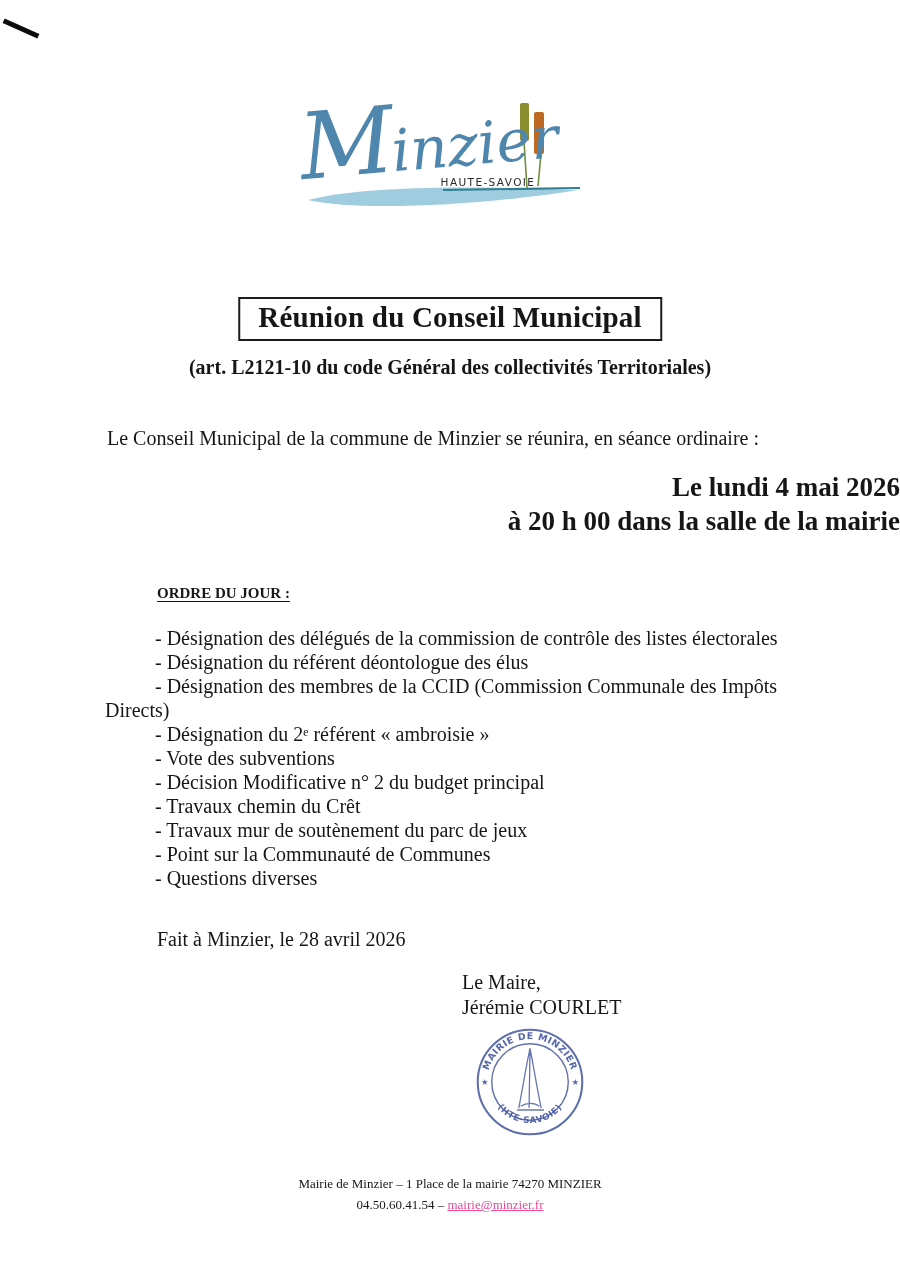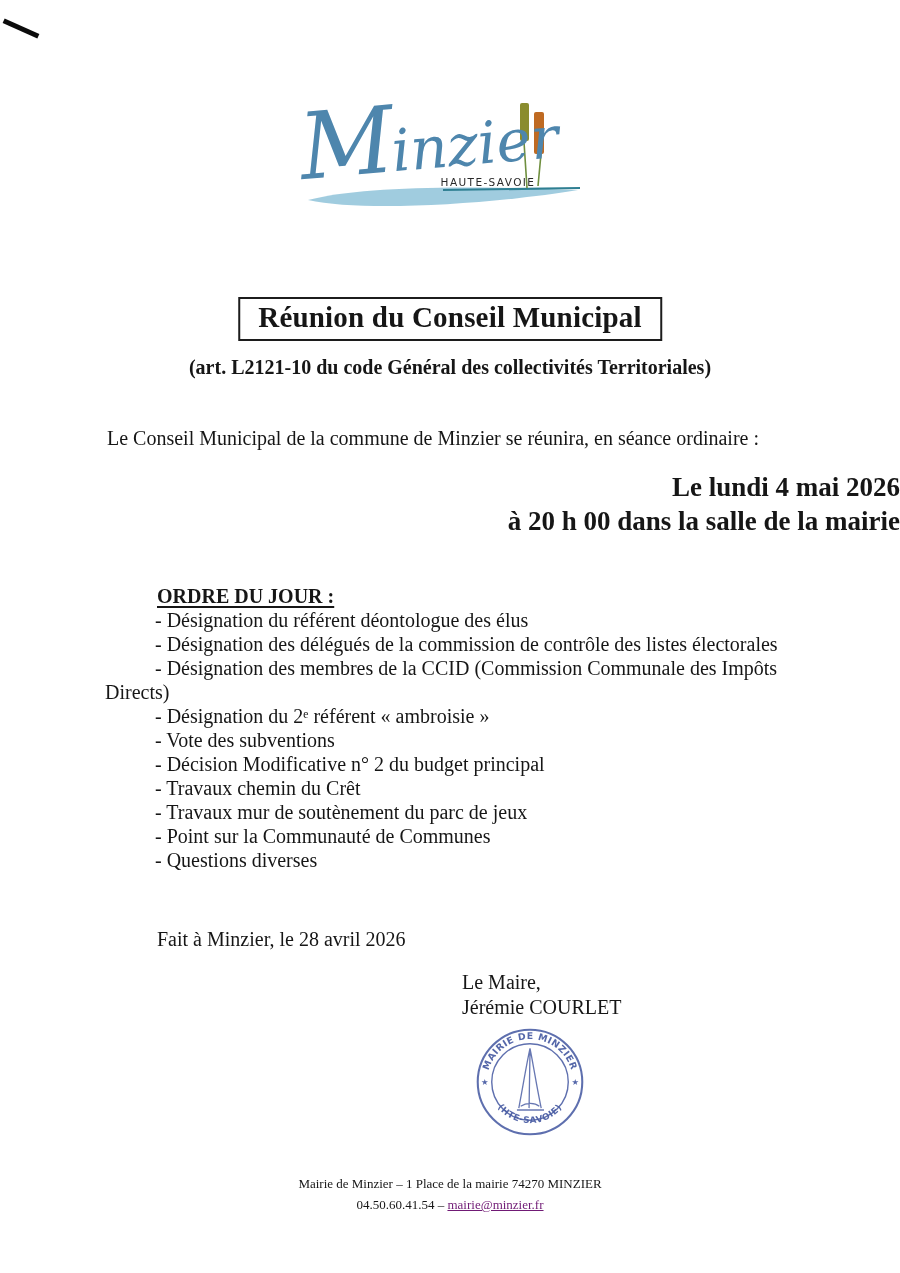--- a/index.html
+++ b/index.html
@@ -23,32 +23,32 @@
     position:absolute; top:356px; left:0; width:100%;
     text-align:center; font-size:20px; font-weight:bold;
   }
   .intro { position:absolute; top:427px; left:107px; font-size:20px; }
   .meeting {
     position:absolute; top:470px; left:0; width:100%;
     text-align:right; font-size:27px; font-weight:bold; line-height:34px;
   }
   .agenda { position:absolute; top:585px; left:105px; width:700px; }
   .agenda-heading {
-    font-size:20px; font-weight:bold; margin-left:52px; 
+    font-size:15px; font-weight:bold; margin-left:52px; margin-bottom:24px;
     text-decoration:underline; text-underline-offset:3px;
   }
   .agenda-item { font-size:20px; line-height:24px; text-indent:50px; }
   .closing-date { position:absolute; top:928px; left:157px; font-size:20px; }
   .signature { position:absolute; top:970px; left:462px; font-size:20px; line-height:25px; }
   .stamp-wrap { position:absolute; top:1026px; left:474px; width:112px; height:112px; }
   .footer {
     position:absolute; top:1173px; left:0; width:100%;
     text-align:center; font-size:13px; line-height:21px; color:#161616;
   }
-  .footer a { color:#701a75; text-decoration:underline; }
+  .footer a { color:#ec4899; text-decoration:underline; }
   svg text { font-family:"DejaVu Sans","Liberation Sans",sans-serif; }
   .logo-word { font-family:"DejaVu Serif","Liberation Serif",serif; font-style:italic; }
 </style>
 </head>
 <body>
 
 <div class="page">
 
   <div class="scan-mark"></div>
 
@@ -81,23 +81,23 @@
 
   <div class="meeting">
     <div>Le lundi 4 mai 2026</div>
     <div>à 20 h 00 dans la salle de la mairie</div>
   </div>
 
   <div class="agenda">
     <div class="agenda-heading">ORDRE DU JOUR :</div>
     <div>
 
+        <div class="agenda-item">- Désignation des délégués de la commission de contrôle des listes électorales</div>
+
         <div class="agenda-item">- Désignation du référent déontologue des élus</div>
-
-        <div class="agenda-item">- Désignation des délégués de la commission de contrôle des listes électorales</div>
 
         <div class="agenda-item">- Désignation des membres de la CCID (Commission Communale des Impôts Directs)</div>
 
         <div class="agenda-item">- Désignation du 2ᵉ référent « ambroisie »</div>
 
         <div class="agenda-item">- Vote des subventions</div>
 
         <div class="agenda-item">- Décision Modificative n° 2 du budget principal</div>
 
         <div class="agenda-item">- Travaux chemin du Crêt</div>

